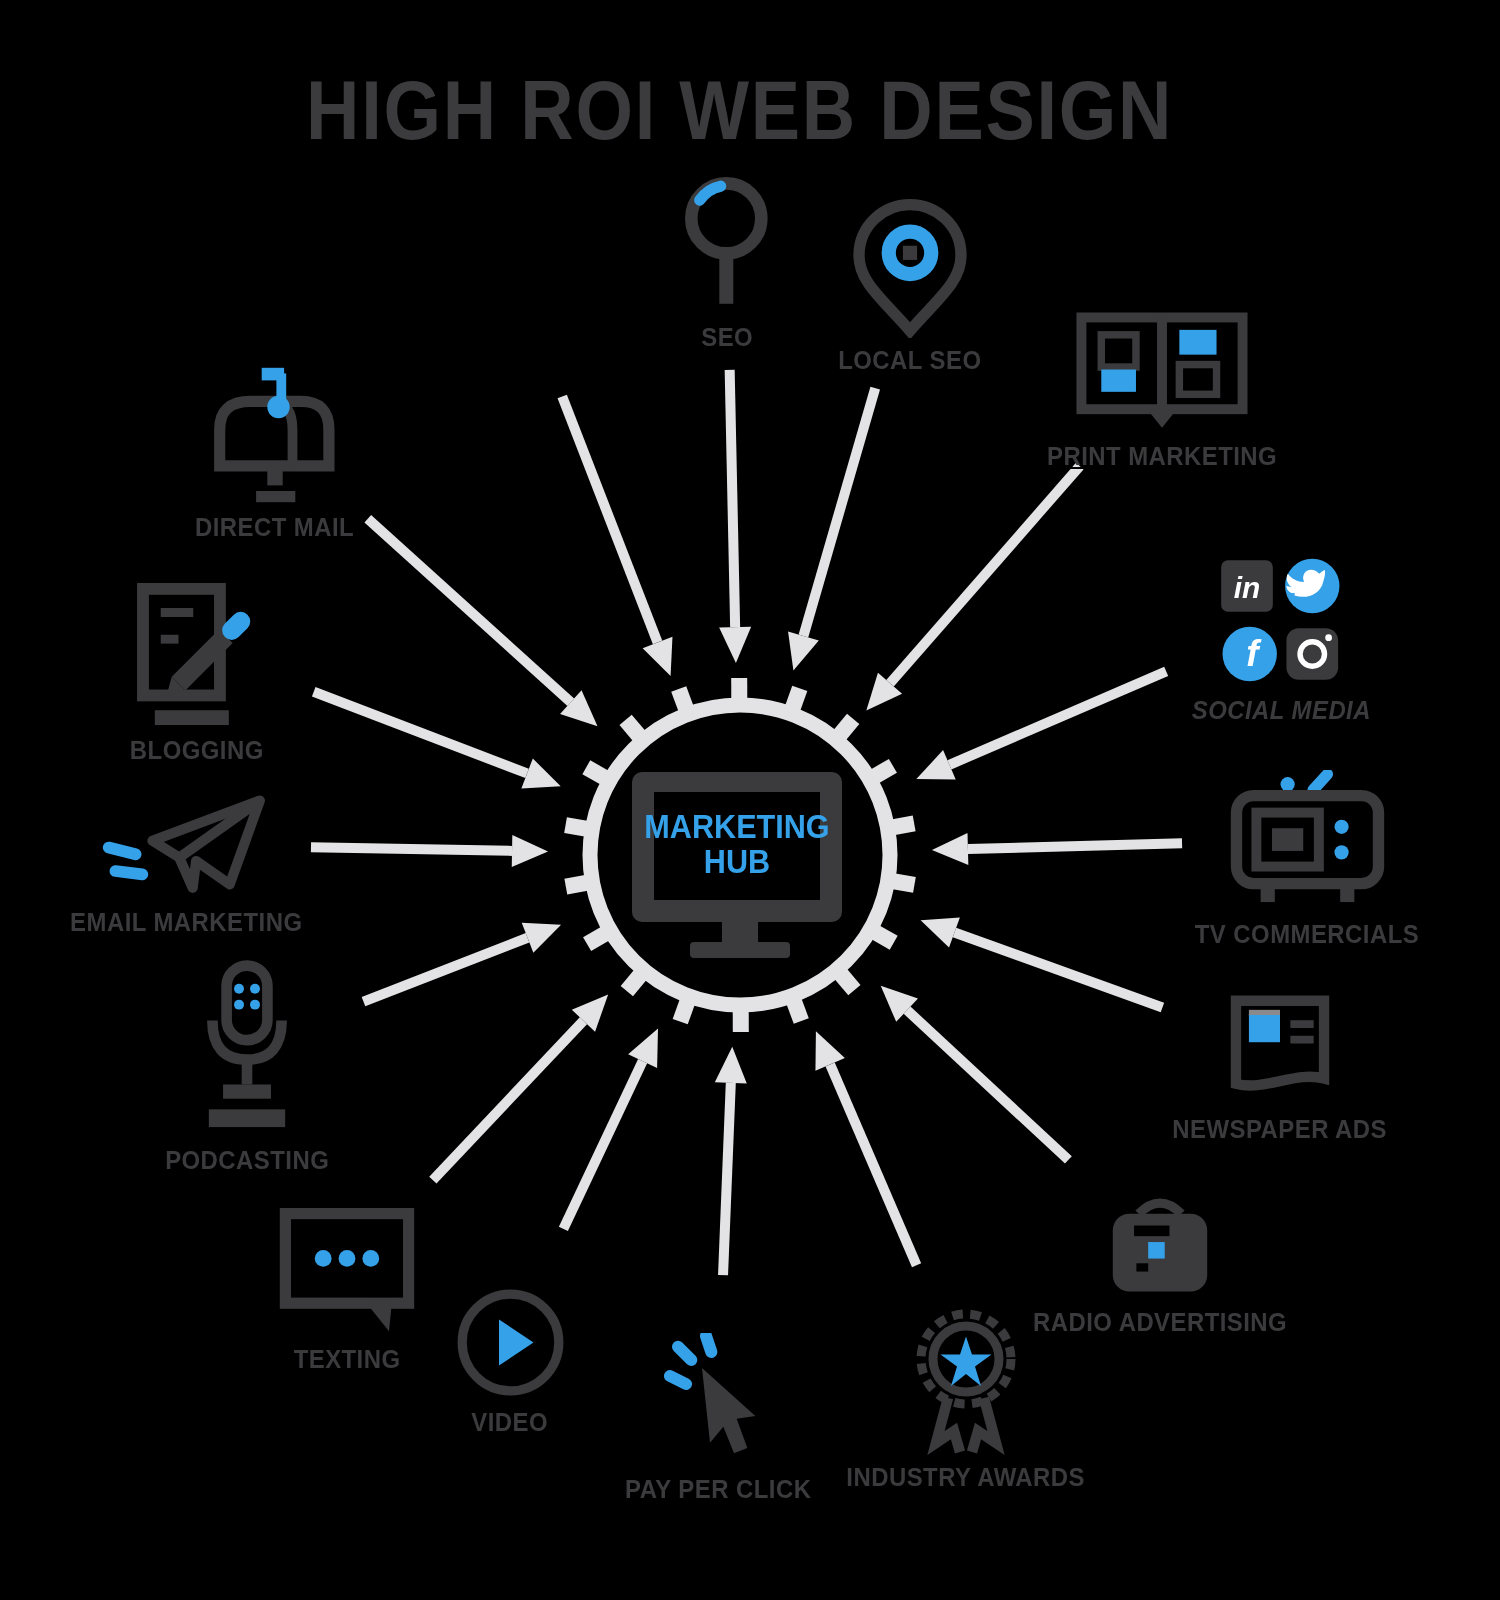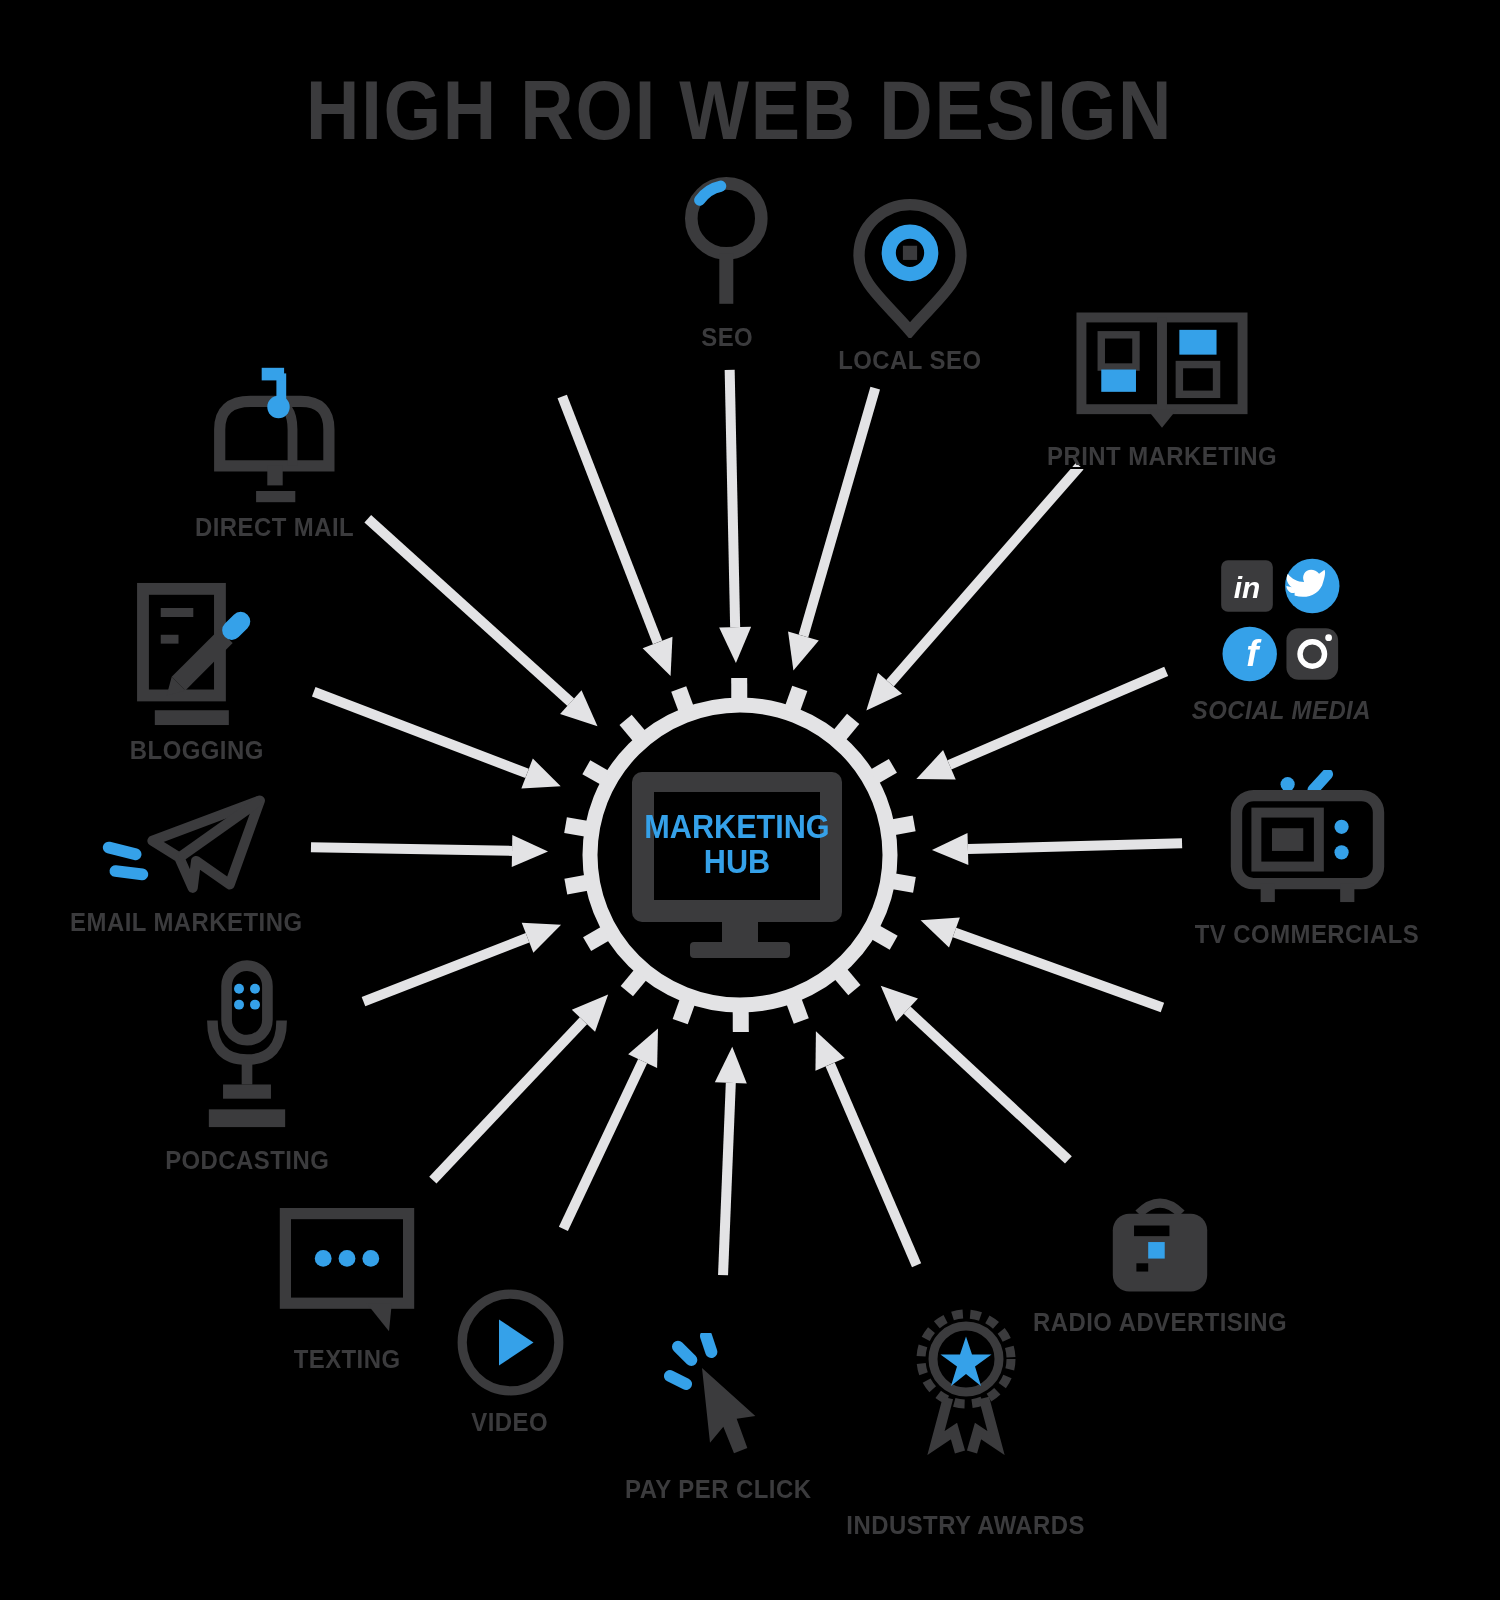--- a/index.html
+++ b/index.html
@@ -144,33 +144,43 @@
       <rect x="22" y="30" width="44" height="38" fill="none" stroke="#3b3b3d" stroke-width="7"></rect>
       <rect x="33" y="41" width="22" height="16" fill="#3b3b3d"></rect>
       <circle cx="82" cy="40" r="5" fill="#35a1e9"></circle>
       <circle cx="82" cy="58" r="5" fill="#35a1e9"></circle>
       <line x1="30" y1="80" x2="30" y2="93" stroke="#3b3b3d" stroke-width="10"></line>
       <line x1="86" y1="80" x2="86" y2="93" stroke="#3b3b3d" stroke-width="10"></line>
     </svg>
     <div class="label">TV COMMERCIALS</div>
   </div>
 
+  <div class="node" style="left:1150px;top:993px;">
+    <svg width="130" height="114" viewBox="0 0 100 88">
+      <path d="M16,6 H84 V66 C62,60 38,76 16,70 Z" fill="none" stroke="#3b3b3d" stroke-width="8"></path>
+      <rect x="26" y="16" width="24" height="22" fill="#35a1e9"></rect>
+      <line x1="26" y1="15" x2="50" y2="15" stroke="#8a8a8c" stroke-width="4"></line>
+      <line x1="58" y1="24" x2="76" y2="24" stroke="#3b3b3d" stroke-width="6"></line>
+      <line x1="58" y1="36" x2="76" y2="36" stroke="#3b3b3d" stroke-width="6"></line>
+    </svg>
+    <div class="label">NEWSPAPER ADS</div>
+  </div>
 
   <div class="node" style="left:1030px;top:1190px;">
     <svg width="118" height="110" viewBox="0 0 100 93">
       <path d="M32,20 Q50,2 68,20" fill="none" stroke="#3b3b3d" stroke-width="8"></path>
       <rect x="10" y="20" width="80" height="66" rx="14" fill="#3b3b3d"></rect>
       <rect x="28" y="30" width="30" height="9" fill="#000000"></rect>
       <rect x="40" y="44" width="14" height="14" fill="#35a1e9"></rect>
       <rect x="30" y="62" width="10" height="7" fill="#000000"></rect>
     </svg>
     <div class="label">RADIO ADVERTISING</div>
   </div>
 
-  <div class="node" style="left:836px;top:1305px;gap:48px;">
+  <div class="node" style="left:836px;top:1305px;">
     <svg width="132" height="150" viewBox="0 0 88 100">
       <circle cx="44" cy="36" r="30" fill="none" stroke="#3b3b3d" stroke-width="6" stroke-dasharray="7 5"></circle>
       <circle cx="44" cy="36" r="22" fill="none" stroke="#3b3b3d" stroke-width="6"></circle>
       <polygon points="44,21 48,33 61,33 50,41 54,54 44,46 34,54 38,41 27,33 40,33" fill="#35a1e9"></polygon>
       <path d="M32,62 L24,92 L36,84 L40,98" fill="none" stroke="#3b3b3d" stroke-width="7"></path>
       <path d="M56,62 L64,92 L52,84 L48,98" fill="none" stroke="#3b3b3d" stroke-width="7"></path>
     </svg>
     <div class="label">INDUSTRY AWARDS</div>
   </div>
 

